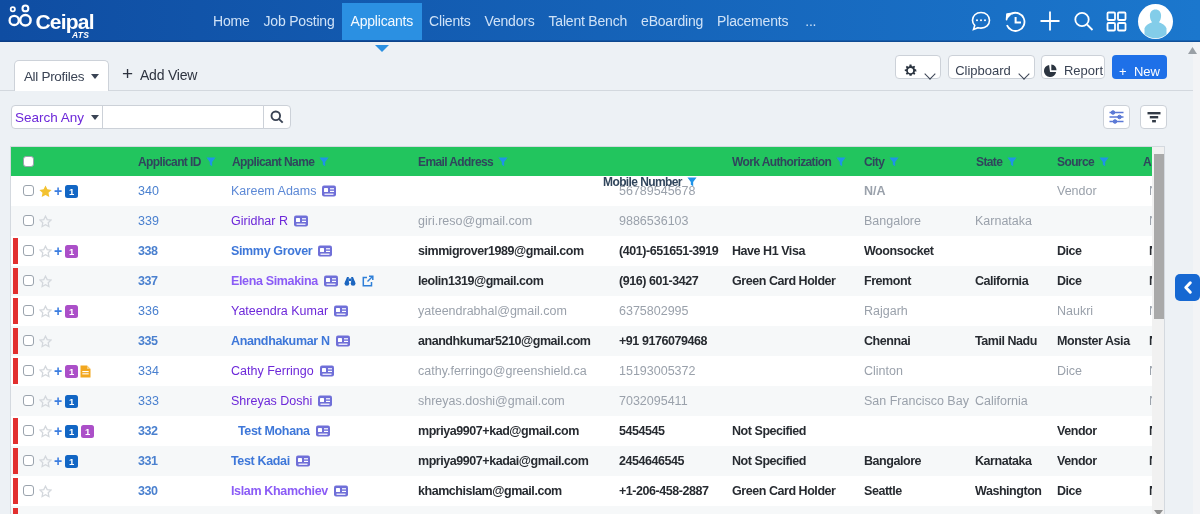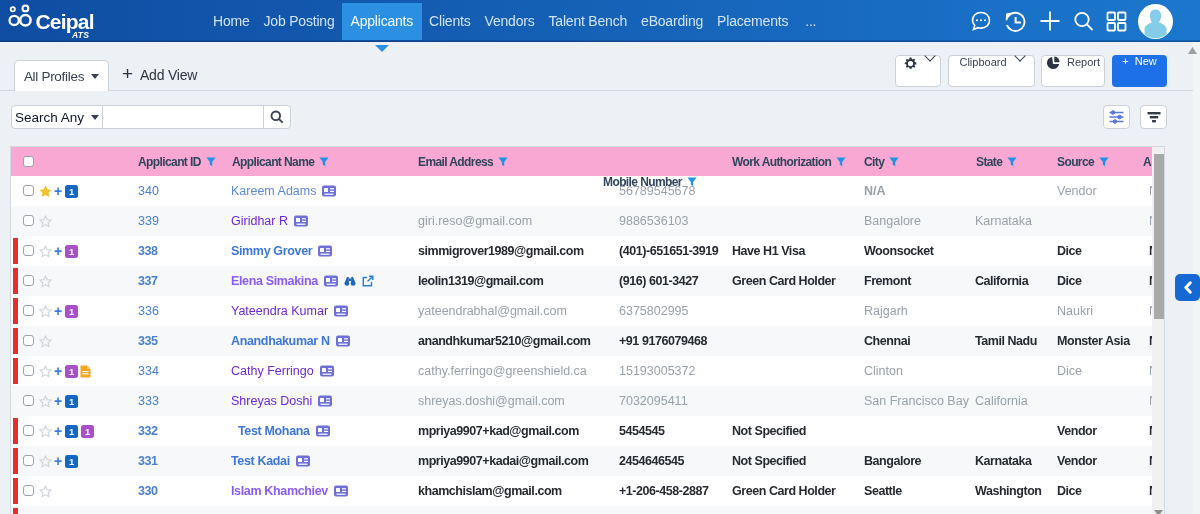--- a/index.html
+++ b/index.html
@@ -14,33 +14,33 @@
 
 #logo { position:absolute; left:4px; top:0px; }
 
 #navicons { position:absolute; right:26px; top:0; height:42px; display:flex; align-items:center; gap:8px; }
 
 #toolbar { position:absolute; left:0; top:42px; width:1193px; height:49px; border-bottom:1px solid #d3d8de; }
 .tab { position:absolute; left:14px; top:18px; width:95px; height:31px; background:#fff; border:1px solid #cdd2d9; border-bottom:none; border-radius:5px 5px 0 0; display:flex; align-items:center; justify-content:center; font-size:13.5px; letter-spacing:-0.3px; color:#3a4354; gap:7px;}
 .caret { width:0; height:0; border:4px solid transparent; border-top:5px solid #3a4354; margin-top:4px; }
 #addview { position:absolute; left:116px; top:18px; height:30px; display:flex; align-items:center; font-size:14px; letter-spacing:-0.2px; color:#2e3440; padding:0 6px; }
 #addview b { font-size:19px; font-weight:400; margin-right:7px; margin-top:-2px; }
-.btn { position:absolute; top:55px; height:32px; background:#fff; border:1px solid #ccd1d8; border-radius:4px; display:flex; align-items:flex-start; justify-content:center; font-size:11px; color:#3a4354; }
+.btn { position:absolute; top:55px; height:24px; background:#fff; border:1px solid #ccd1d8; border-radius:4px; display:flex; align-items:flex-end; justify-content:center; font-size:13px; color:#3a4354; }
 .chev { width:8px; height:8px; border-right:1.8px solid #3a4354; border-bottom:1.8px solid #3a4354; transform:rotate(45deg); margin-top:-4px; }
 #btn-new { background:#1e70e8; border:none; color:#fff; font-weight:500; }
 
 .sbtn { position:absolute; top:105px; height:24px; background:#fff; border:1px solid #ccd1d8; }
-#searchany { left:11px; width:92px; border-radius:4px 0 0 4px; display:flex; align-items:center; justify-content:center; gap:7px; font-size:13.5px; color:#0f172a; }
+#searchany { left:11px; width:92px; border-radius:4px 0 0 4px; display:flex; align-items:center; justify-content:center; gap:7px; font-size:13.5px; color:#6d28d9; }
 #searchinput { left:102px; width:162px; border-radius:0; }
 #searchbtn { left:263px; width:28px; border-radius:0 4px 4px 0; display:flex; align-items:center; justify-content:center; }
 #fbtn1 { left:1103px; width:27px; border-radius:4px; display:flex; align-items:center; justify-content:center;}
 #fbtn2 { left:1140px; width:27px; border-radius:4px; display:flex; align-items:center; justify-content:center;}
 
 #tablewrap { position:absolute; left:10px; top:146px; width:1155px; height:368px; background:#fff; border:1px solid #d4d9df; border-bottom:none; overflow:hidden; }
-#thead { position:absolute; left:0; top:0; width:1155px; height:29px; background:#f9a8d4; }
+#thead { position:absolute; left:0; top:0; width:1155px; height:29px; background:#22c55e; }
 .hcell { position:absolute; top:0; height:29px; display:flex; align-items:center; font-size:12px; font-weight:700; letter-spacing:-0.6px; color:#30455c; gap:5px; white-space:nowrap; }
 .row { position:absolute; left:0; width:1155px; height:30px; }
 .row.alt { background:#f6f8f9; }
 .redbar { position:absolute; left:2px; top:2px; width:4.5px; height:26px; background:#e22f2f; }
 .cell { position:absolute; font-size:12.5px; color:#9aa1ab; white-space:nowrap; top:50%; transform:translateY(-50%); }
 .u { color:#272b31; font-weight:700; letter-spacing:-0.45px; }
 .id { color:#4a80cf; }
 .name { color:#6d28d9; display:flex; align-items:center; gap:6px; }
 .name.un { color:#3e77d9; font-weight:700; letter-spacing:-0.35px; }
 .name.vi { color:#8b5cf6; font-weight:700; letter-spacing:-0.35px; }

